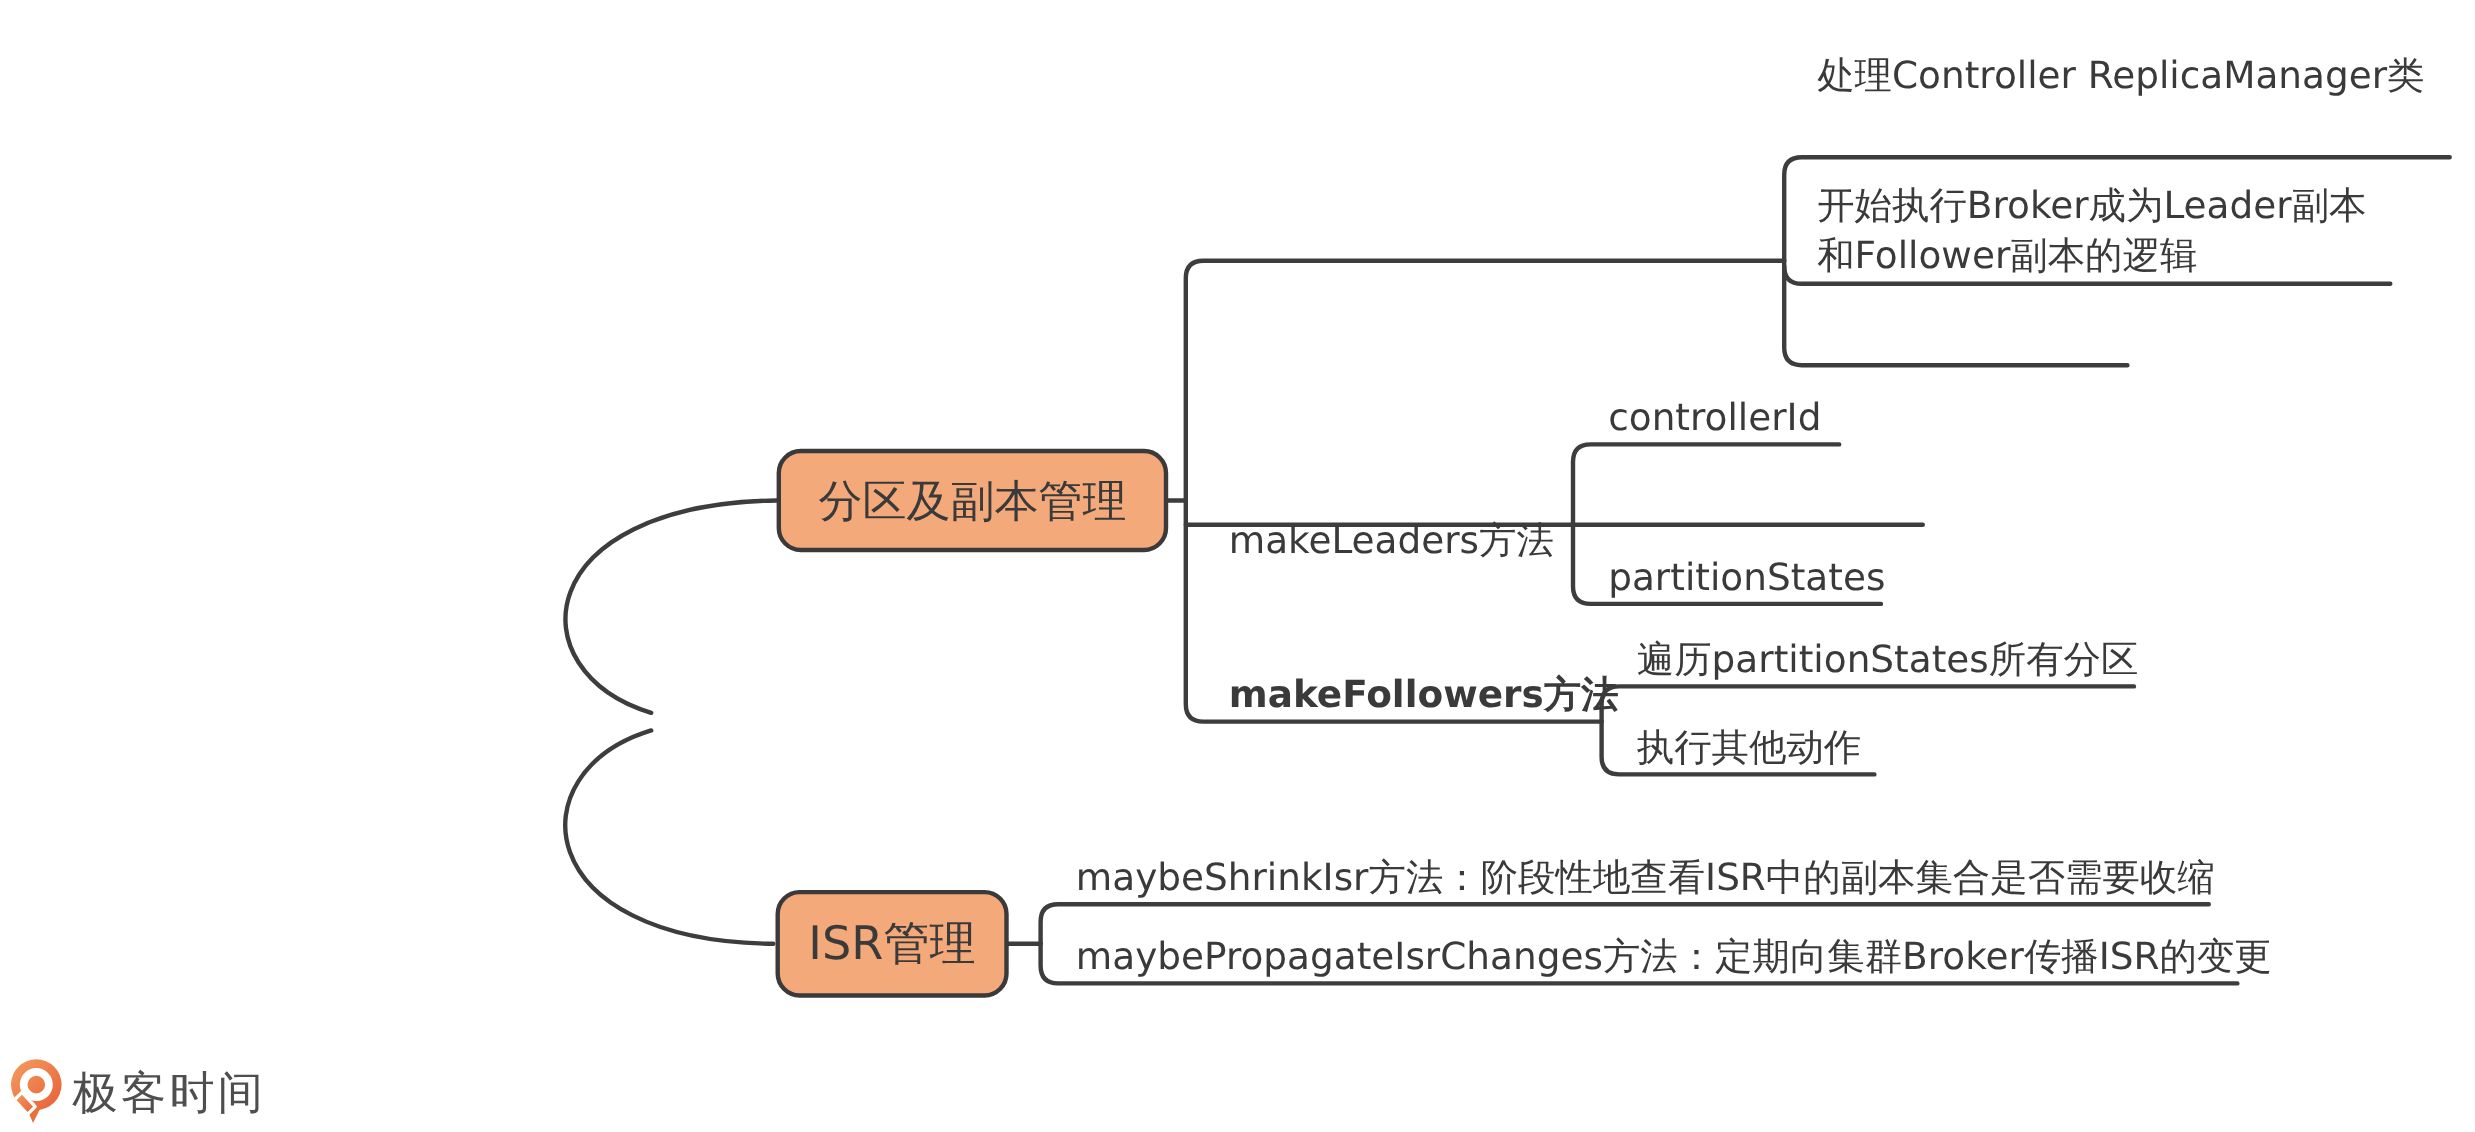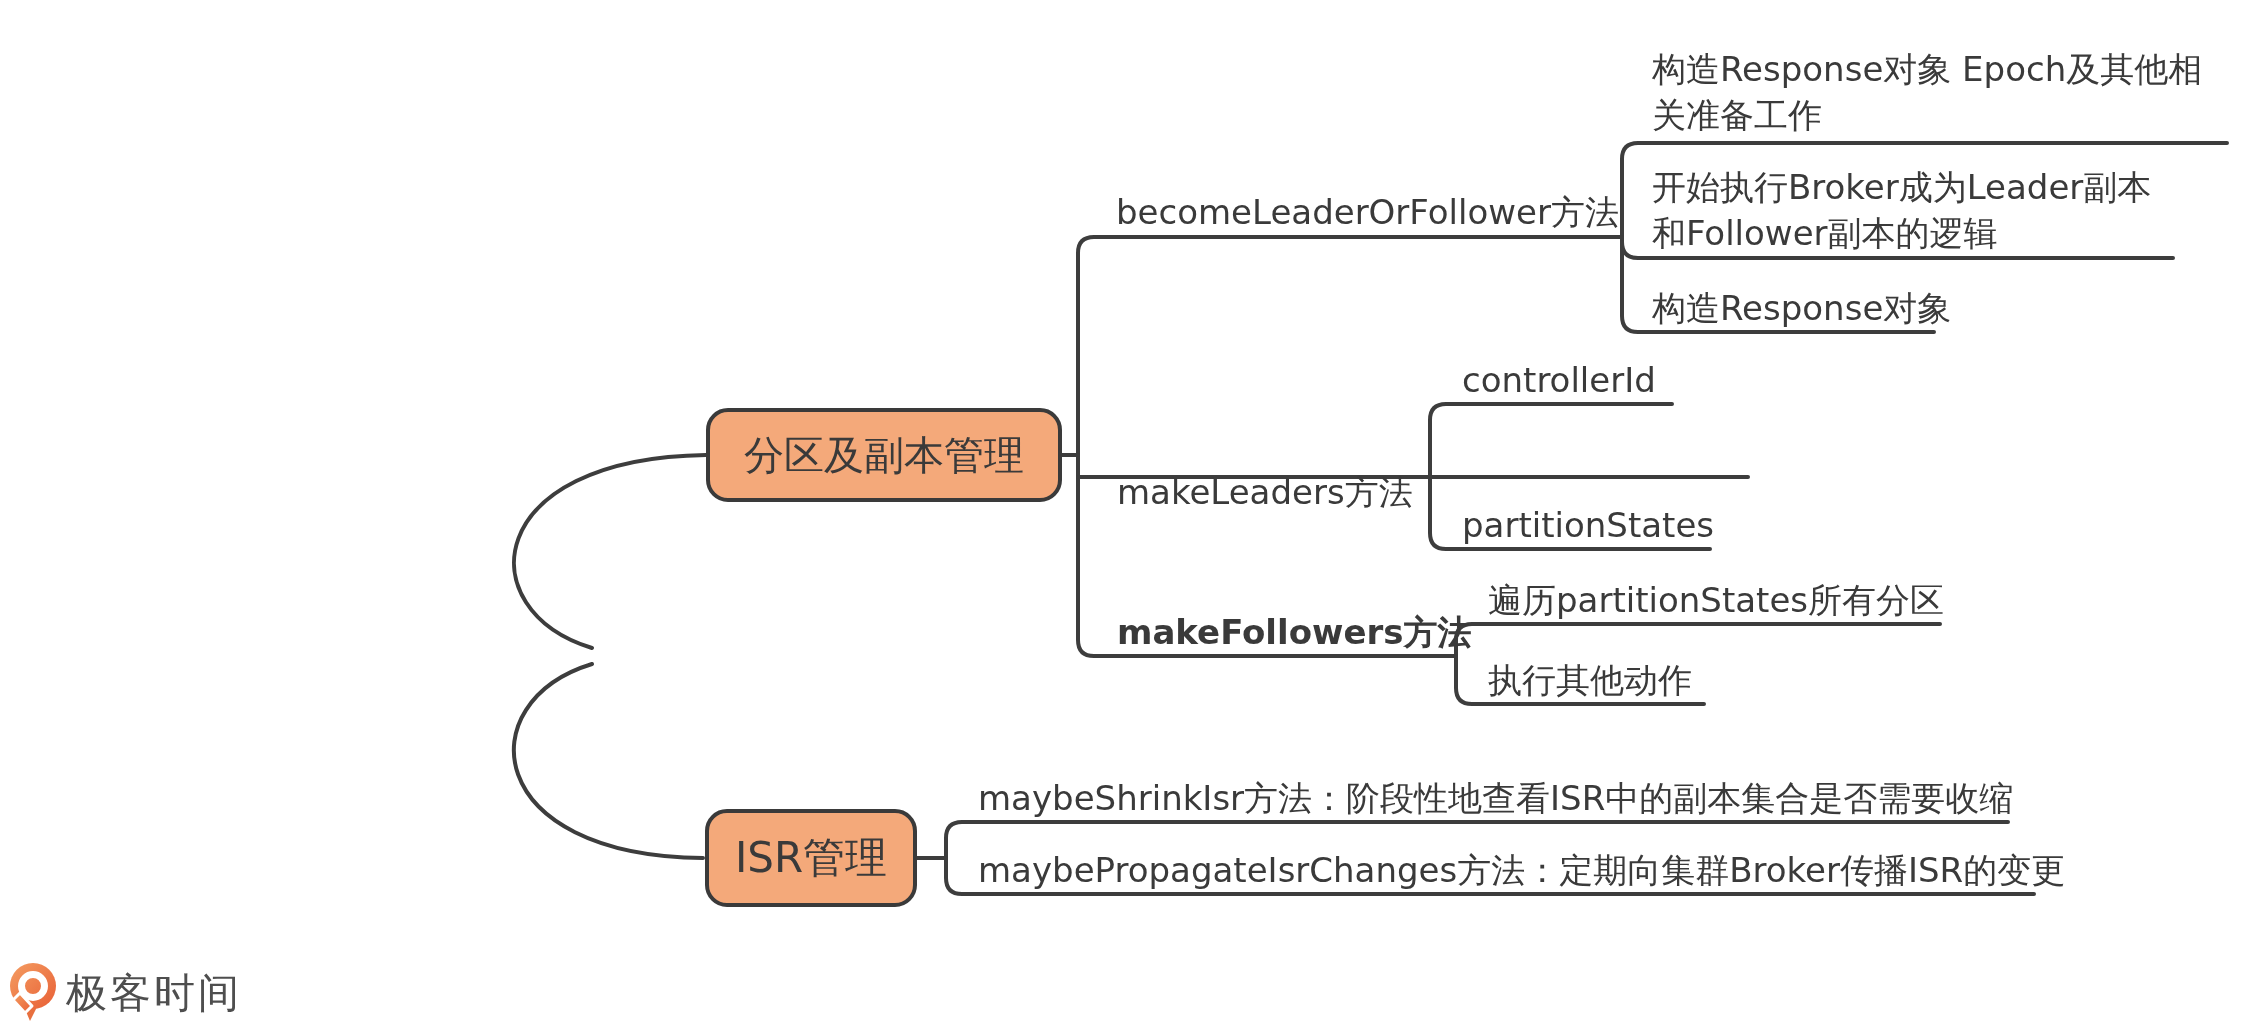--- a/index.html
+++ b/index.html
@@ -98,27 +98,25 @@
       <circle cx="33" cy="986" r="23" fill="url(#logograd)"></circle>
       <circle cx="33" cy="986" r="11.5" fill="none" stroke="#ffffff" stroke-width="7"></circle>
       <path d="M 20 993 L 32 1006 L 25 1013 L 13 1000 Z" fill="url(#logograd)" stroke="#ffffff" stroke-width="3" stroke-linejoin="round"></path>
     </g>
   </svg>
 
 
   <div class="node-box branch-box branch-partition">分区及副本管理</div>
   <div class="node-box branch-box branch-isr">ISR管理</div>
 
-  <div class="lbl lbl-become">becomeLeaderOrFollower方法</div>
   <div class="lbl lbl-makeleaders">makeLeaders方法</div>
   <div class="lbl lbl-makefollowers">makeFollowers方法</div>
 
-  <div class="lbl wrap lbl-t21">构造Response对象 Epoch及其他相关准备工作</div>
+  <div class="lbl wrap lbl-t21">处理Controller ReplicaManager类</div>
   <div class="lbl wrap lbl-t22">开始执行Broker成为Leader副本和Follower副本的逻辑</div>
-  <div class="lbl lbl-t23">构造Response对象</div>
 
   <div class="lbl lbl-controllerid">controllerId</div>
   <div class="lbl lbl-partitionstates">partitionStates</div>
 
   <div class="lbl lbl-traverse">遍历partitionStates所有分区</div>
   <div class="lbl lbl-otheractions">执行其他动作</div>
 
   <div class="lbl lbl-shrink">maybeShrinkIsr方法：阶段性地查看ISR中的副本集合是否需要收缩</div>
   <div class="lbl lbl-propagate">maybePropagateIsrChanges方法：定期向集群Broker传播ISR的变更</div>
 

